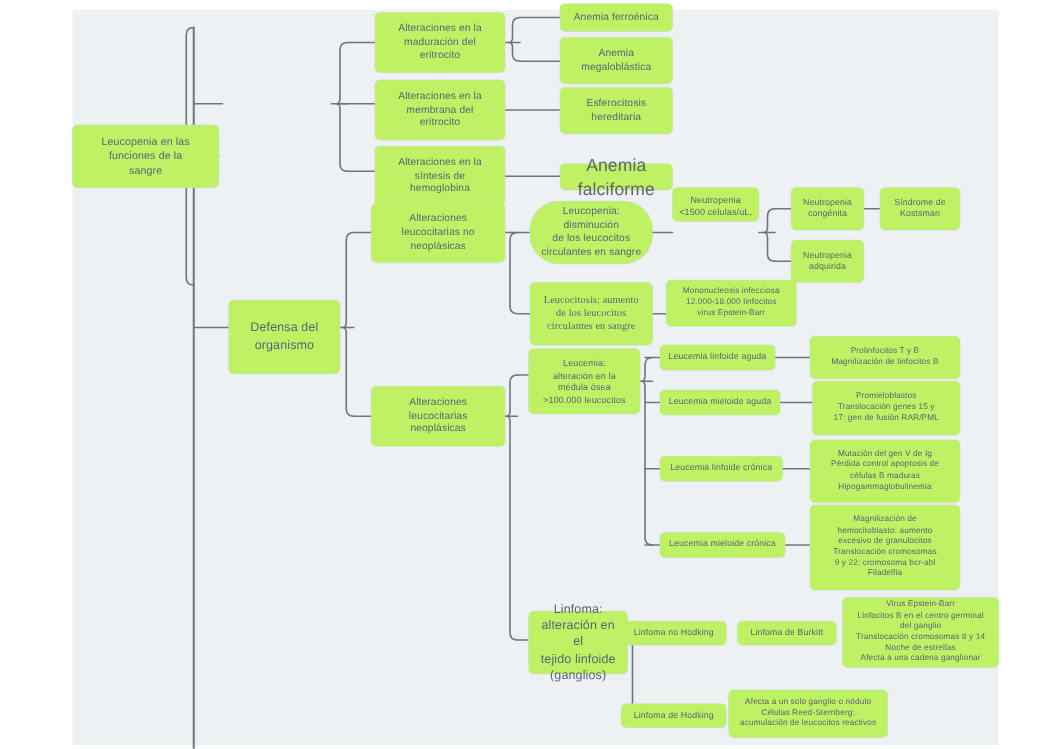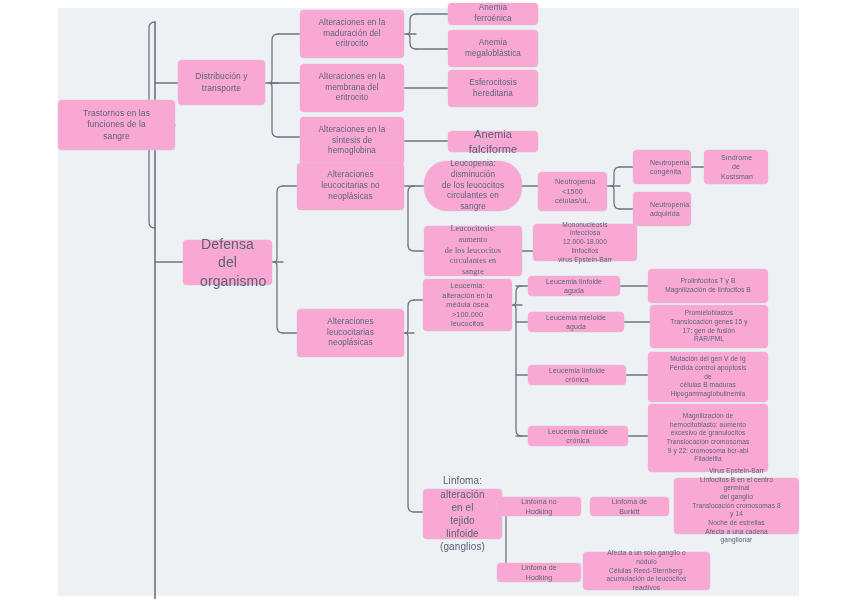--- a/index.html
+++ b/index.html
@@ -22,29 +22,29 @@
   }
   svg#links {
     position: absolute;
     left: 0; top: 0;
     width: 848px; height: 599px;
     pointer-events: none;
   }
   .node {
     position: absolute;
     box-sizing: border-box;
-    background: #f9a8d4;
+    background: #bef264;
     border-radius: 4px;
     color: #5a6475;
     display: flex;
     align-items: center;
     justify-content: center;
     text-align: center;
     line-height: 1.32;
-    padding: 3px 17px;
+    padding: 3px 5px;
     letter-spacing: 0.1px;
     box-shadow: 0 0 0 0.5px rgba(200,208,218,0.55);
   }
   .node span { display: block; width: 100%; white-space: pre-line; }
 </style>
 </head>
 <body>
 
 <div id="stage">
   <div id="canvas"></div>
@@ -121,31 +121,27 @@
 
       <path d="M639 506 L651 506"></path>
 
       <path d="M723 506 L742 506"></path>
 
       <path d="M639 572 L651 572"></path>
     </g>
   </svg>
 
   <div class="node" style="left:58px;top:100px;width:117px;height:50px;font-size:8.5px;">
-    <span>Trastornos en las
+    <span>Leucopenia en las
 funciones de la
 sangre</span>
   </div>
 
-  <div class="node" style="left:178px;top:60px;width:87px;height:45px;font-size:8.5px;">
-    <span>Distribución y
-transporte</span>
-  </div>
-
-  <div class="node" style="left:183px;top:240px;width:89px;height:45px;font-size:14px;">
+
+  <div class="node" style="left:183px;top:240px;width:89px;height:59px;font-size:10px;">
     <span>Defensa del
 organismo</span>
   </div>
 
   <div class="node" style="left:300px;top:10px;width:104px;height:48px;font-size:8.2px;">
     <span>Alteraciones en la
 maduración del
 eritrocito</span>
   </div>
 
@@ -168,21 +164,21 @@
   <div class="node" style="left:448px;top:70px;width:90px;height:37px;font-size:8.2px;">
     <span>Esferocitosis
 hereditaria</span>
   </div>
 
   <div class="node" style="left:448px;top:30px;width:90px;height:37px;font-size:8.2px;">
     <span>Anemia
 megaloblástica</span>
   </div>
 
-  <div class="node" style="left:448px;top:131px;width:90px;height:21px;font-size:11px;">
+  <div class="node" style="left:448px;top:131px;width:90px;height:21px;font-size:14px;">
     <span>Anemia falciforme</span>
   </div>
 
   <div class="node" style="left:297px;top:163px;width:107px;height:47px;font-size:8.2px;">
     <span>Alteraciones
 leucocitarias no
 neoplásicas</span>
   </div>
 
   <div class="node" style="left:297px;top:309px;width:107px;height:48px;font-size:8.2px;">
@@ -196,21 +192,21 @@
 de los leucocitos
 circulantes en sangre</span>
   </div>
 
   <div class="node" style="left:424px;top:226px;width:98px;height:50px;font-size:8.2px;font-family:Liberation Serif, serif;">
     <span>Leucocitosis: aumento
 de los leucocitos
 circulantes en sangre</span>
   </div>
 
-  <div class="node" style="left:538px;top:172px;width:69px;height:39px;font-size:7.2px;">
+  <div class="node" style="left:538px;top:150px;width:69px;height:27px;font-size:7.2px;align-items:flex-end;">
     <span>Neutropenia
 &lt;1500 células/uL,</span>
   </div>
 
   <div class="node" style="left:533px;top:224px;width:104px;height:37px;font-size:6.6px;">
     <span>Mononucleosis infecciosa
 12.000-18.000 linfocitos
 virus Epstein-Barr</span>
   </div>
 

